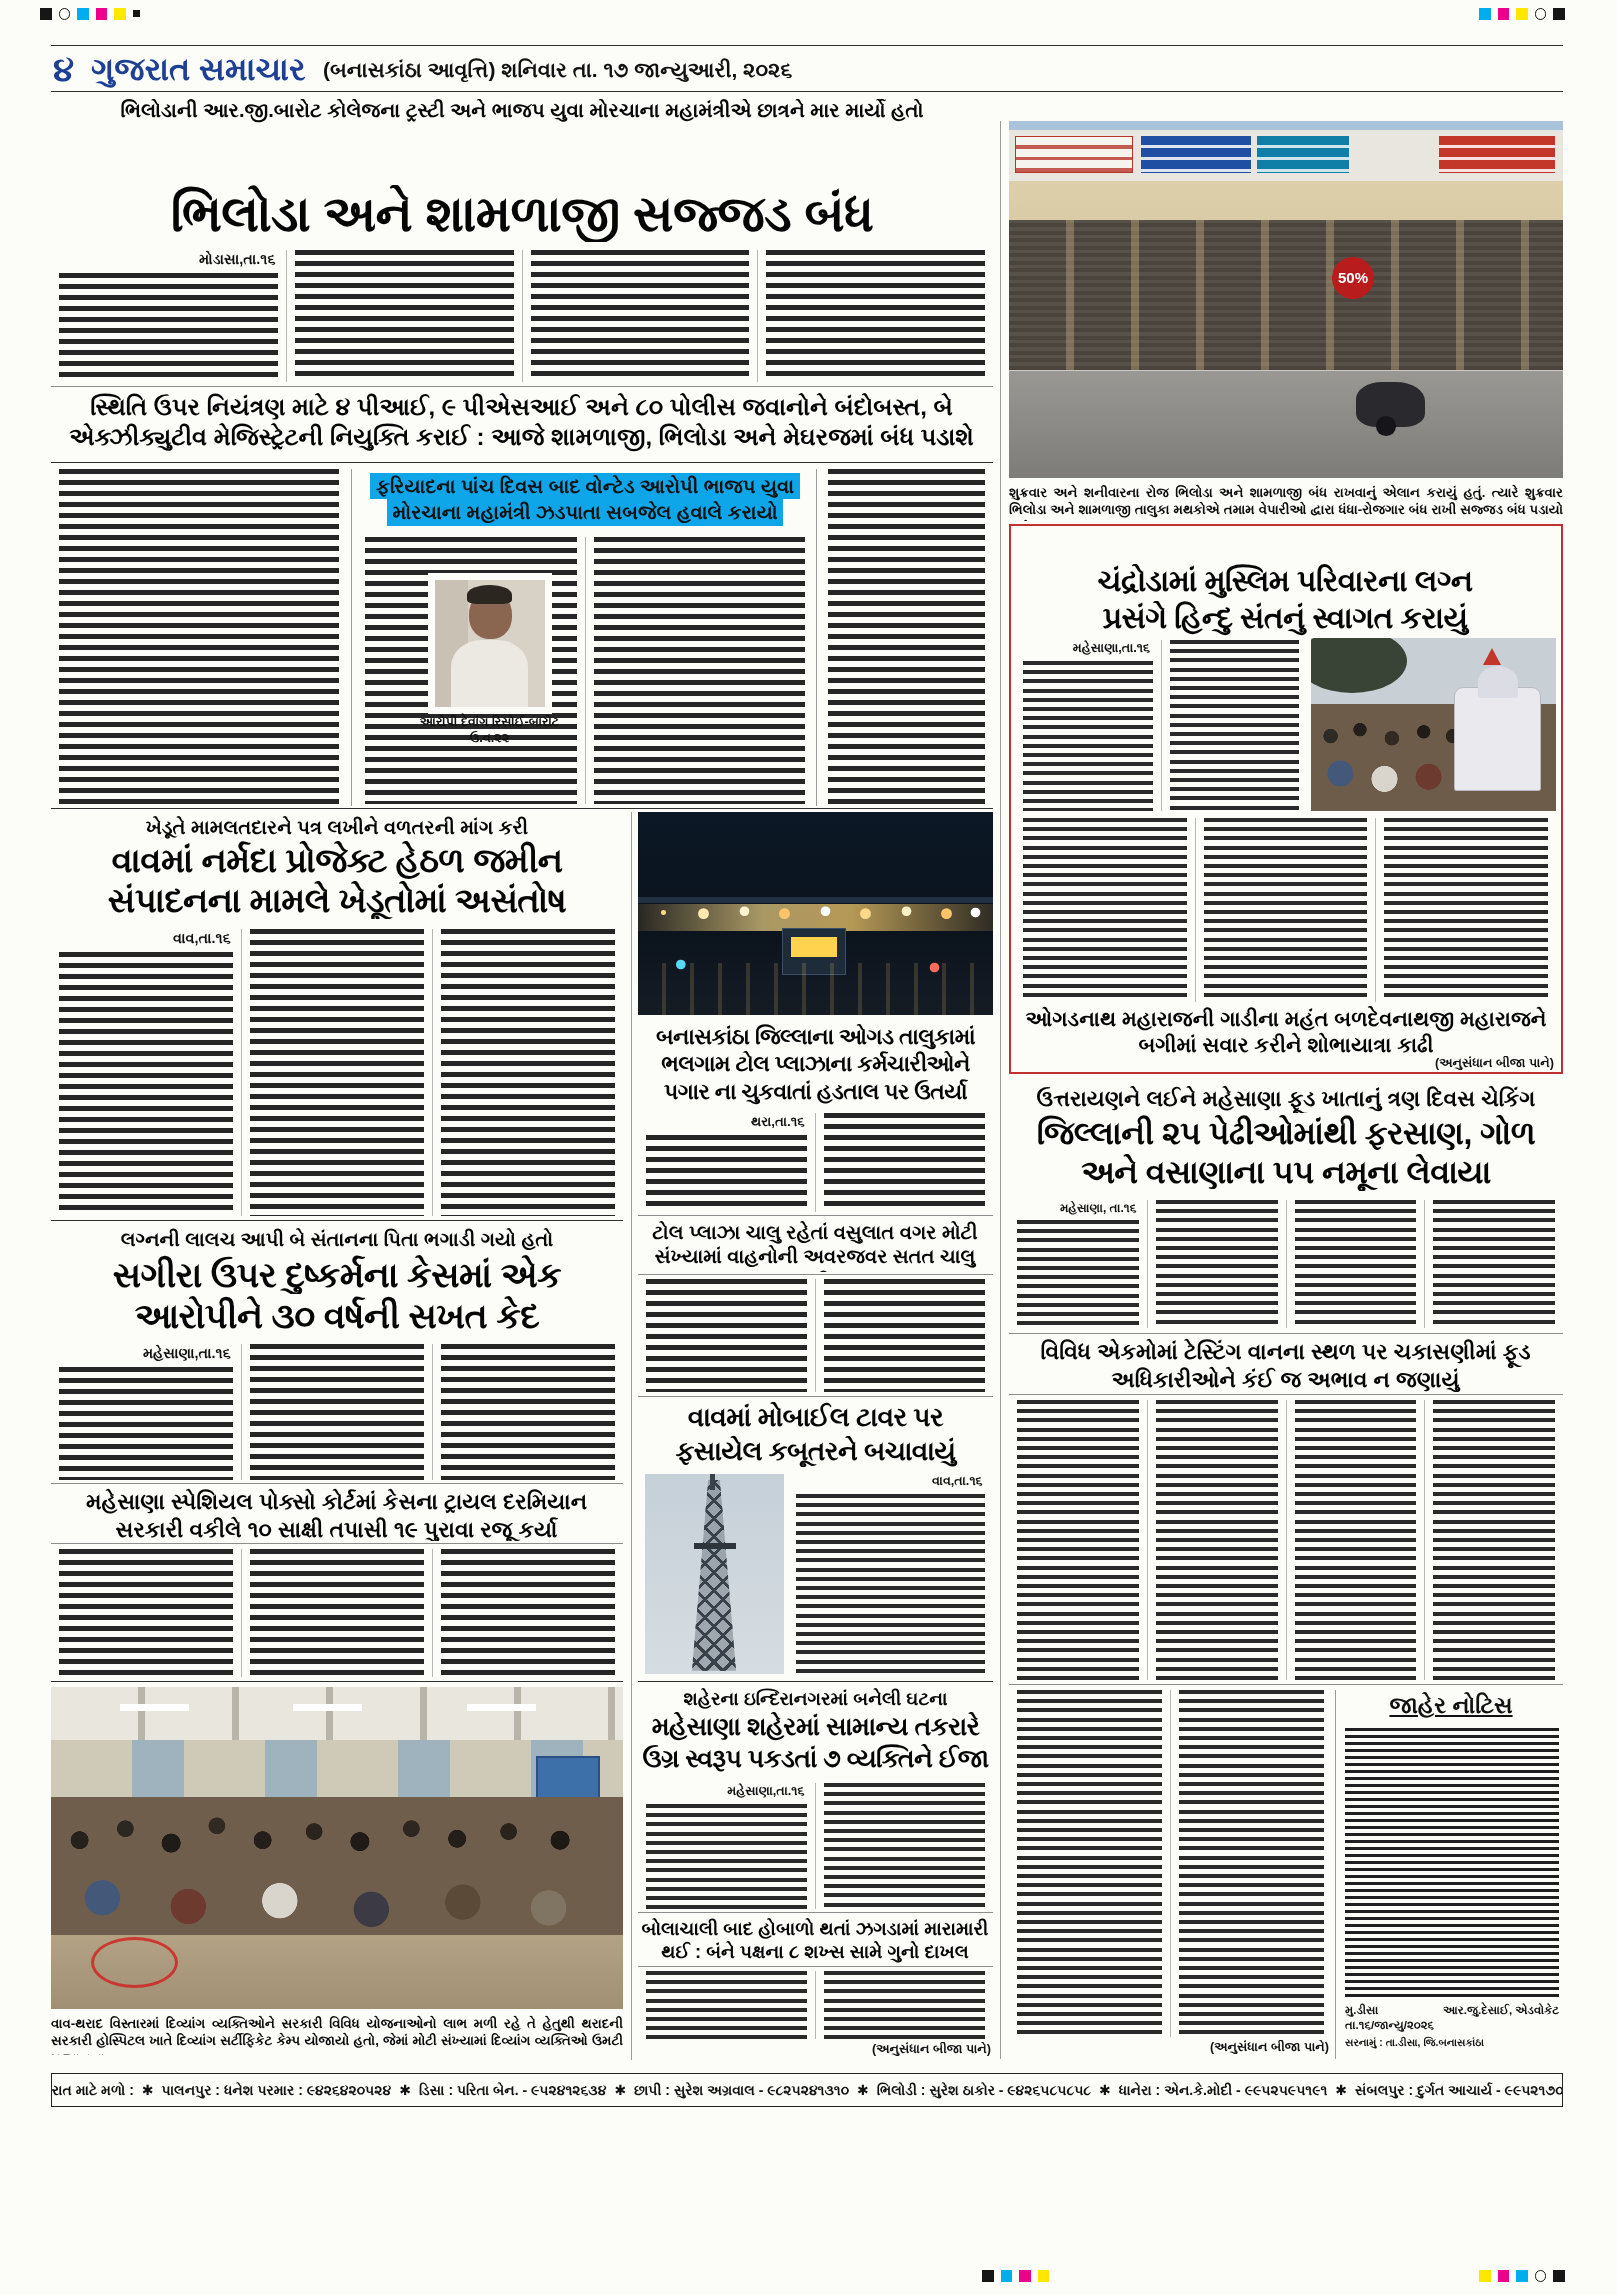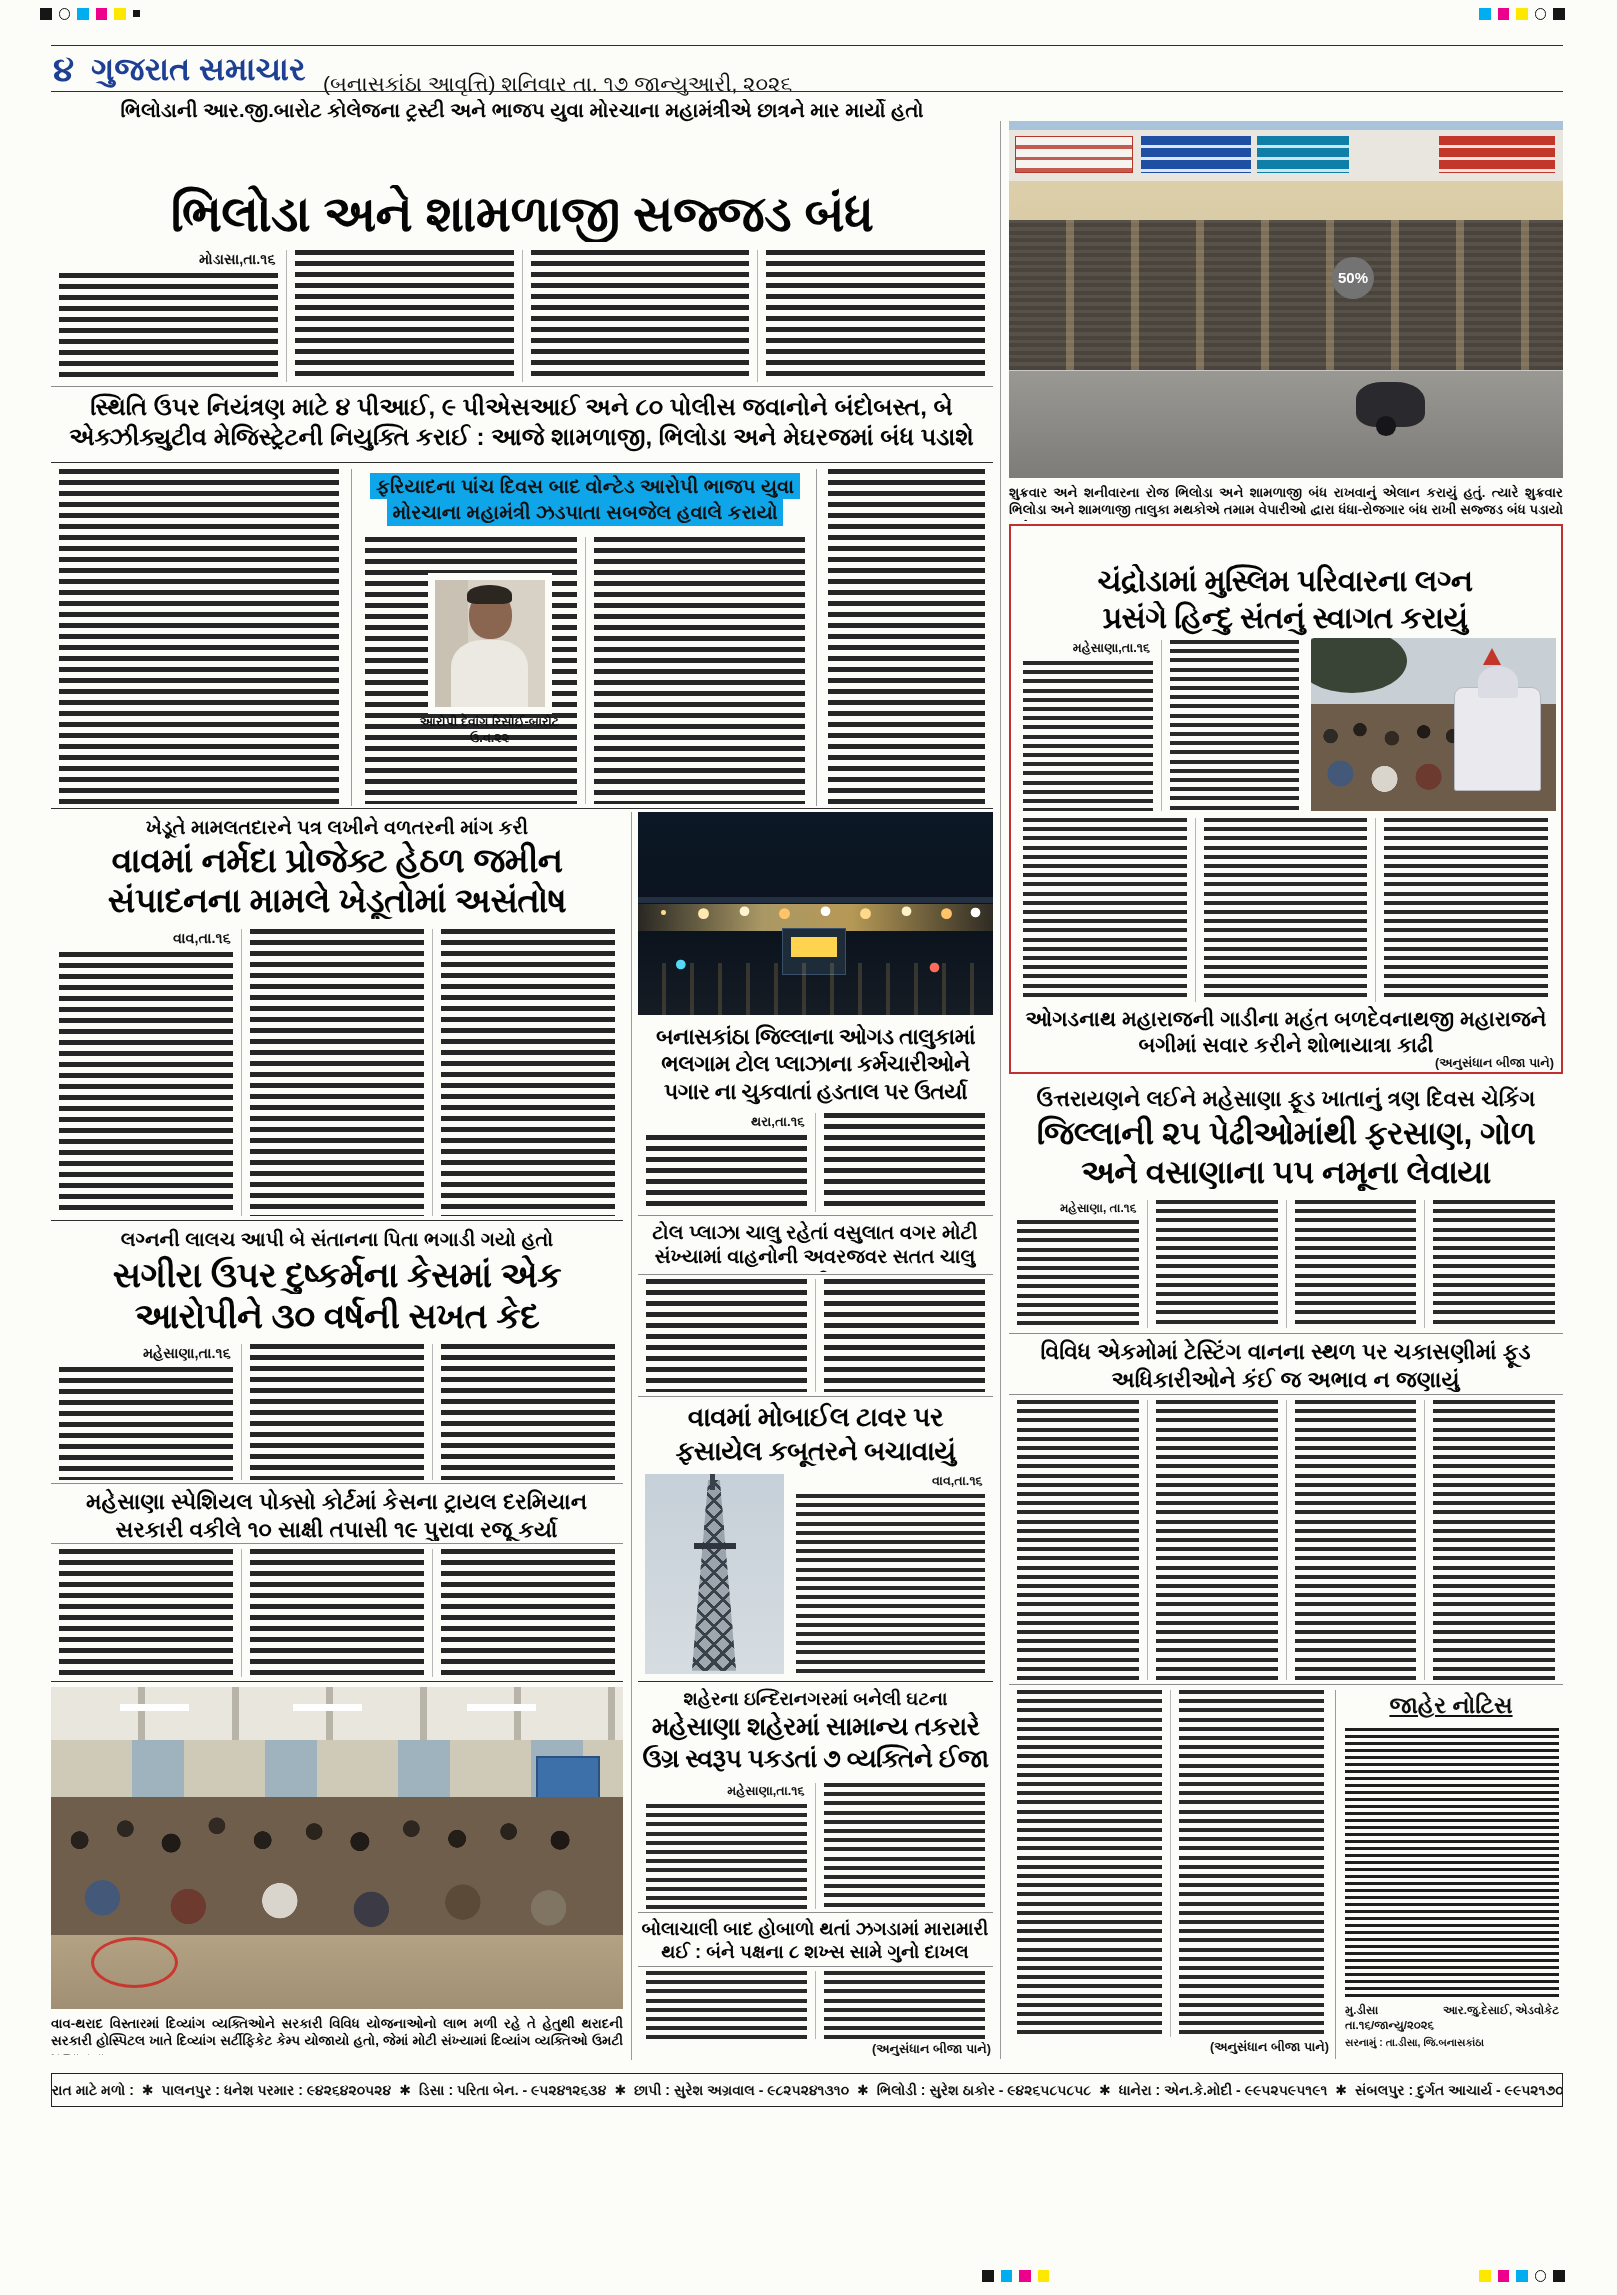--- a/index.html
+++ b/index.html
@@ -61,21 +61,21 @@
     <i style="background:#ffe800"></i>
       <i style="background:#ec008c"></i>
       <i style="background:#00aeef"></i>
       <i class="circ"></i>
       <i style="background:#161616"></i>
   </div>
 
   <div class="hrule" style="left:51px;top:45px;width:1512px;"></div>
   <div class="abs masthead" style="left:53px;top:50px;font-size:34px;">૪</div>
   <div class="abs masthead" style="left:91px;top:51px;font-size:32px;">ગુજરાત સમાચાર</div>
-  <div class="abs" style="left:323px;top:58px;font-size:21px;font-weight:normal;white-space:nowrap;overflow:hidden;width:1236px;margin-top:14px;">(બનાસકાંઠા આવૃત્તિ) શનિવાર તા. ૧૭ જાન્યુઆરી, ૨૦૨૬</div>
+  <div class="abs" style="left:323px;top:58px;font-size:21px;font-weight:bold;white-space:nowrap;overflow:hidden;width:1236px;">(બનાસકાંઠા આવૃત્તિ) શનિવાર તા. ૧૭ જાન્યુઆરી, ૨૦૨૬</div>
   <div class="hrule" style="left:51px;top:91px;width:1512px;"></div>
 
   <div class="kicker" style="left:51px;top:99px;width:942px;font-size:20px;height:25.4px;">ભિલોડાની આર.જી.બારોટ કોલેજના ટ્રસ્ટી અને ભાજપ યુવા મોરચાના મહામંત્રીએ છાત્રને માર માર્યો હતો</div>
   <div class="headline" style="left:51px;top:185px;width:942px;font-size:50px;height:57px;">ભિલોડા અને શામળાજી સજ્જડ બંધ</div>
 
   <div class="cols" style="left:51px;top:250px;width:942px;height:132px;">
     <div class="col">
       <div class="dateline">મોડાસા,તા.૧૬</div>
       <div class="tf"></div>
     </div>
@@ -192,21 +192,21 @@
     <div class="abs" style="left:0;top:9.2px;width:100%;height:51px;background:#e8e6df;">
       <div class="abs" style="left:5.8px;top:5.8px;width:118px;height:37px;background:#f5f4ef;border:1.2px solid #b8352a;background-image:repeating-linear-gradient(to bottom,transparent 0 8px,rgba(184,53,42,.8) 8px 11.6px);"></div>
       <div class="abs" style="left:132px;top:5.8px;width:110px;height:37px;background:#1e4fa3;background-image:repeating-linear-gradient(to bottom,transparent 0 9.2px,rgba(255,255,255,.85) 9.2px 12px);"></div>
       <div class="abs" style="left:248px;top:5.8px;width:92px;height:37px;background:#0f7fa8;background-image:repeating-linear-gradient(to bottom,transparent 0 9.2px,rgba(255,255,255,.8) 9.2px 12px);"></div>
       <div class="abs" style="left:430px;top:5.8px;width:116px;height:37px;background:#c2372a;background-image:repeating-linear-gradient(to bottom,transparent 0 9.2px,rgba(255,255,255,.85) 9.2px 12px);"></div>
     </div>
     <div class="abs" style="left:0;top:60px;width:100%;height:189px;background:linear-gradient(#dccfa9,#cfbf99);"></div>
     <div class="abs" style="left:0;top:99px;width:100%;height:150px;background:repeating-linear-gradient(90deg,#4a443c 0 57px,#7c6e57 57px 65px);">
       <div class="abs" style="left:0;top:0;width:100%;height:100%;background:repeating-linear-gradient(to bottom,rgba(255,255,255,.07) 0 3.5px,transparent 3.5px 7.5px);"></div>
     </div>
-    <div class="abs" style="left:323px;top:136px;width:42px;height:42px;border-radius:50%;background:#737373;color:#fff;font-weight:bold;font-size:15px;text-align:center;line-height:42px;">50%</div>
+    <div class="abs" style="left:323px;top:136px;width:42px;height:42px;border-radius:50%;background:#b91c1c;color:#fff;font-weight:bold;font-size:15px;text-align:center;line-height:42px;">50%</div>
     <div class="abs" style="left:0;top:250px;width:100%;height:12.7px;background:rgba(0,0,0,.28);"></div>
     <div class="abs" style="left:0;top:250px;width:100%;height:107px;background:linear-gradient(#9a9893,#7e7c78);"></div>
     <div class="abs" style="left:347px;top:261px;width:69px;height:45px;background:#2a2a2e;border-radius:38% 42% 30% 30%;"></div>
     <div class="abs" style="left:367px;top:295px;width:19.6px;height:19.6px;border-radius:50%;background:#16161a;"></div>
   </div>
   <div class="caption" style="left:1009px;top:484px;width:554px;height:37px;font-size:13.3px;">શુક્રવાર અને શનીવારના રોજ ભિલોડા અને શામળાજી બંધ રાખવાનું એલાન કરાયું હતું. ત્યારે શુક્રવાર ભિલોડા અને શામળાજી તાલુકા મથકોએ તમામ વેપારીઓ દ્વારા ધંધા-રોજગાર બંધ રાખી સજ્જડ બંધ પડાયો હતો.</div>
 
   <div class="redbox" style="left:1009px;top:524px;width:554px;height:550px;"></div>
   <div class="headline" style="left:1014px;top:564px;width:542px;font-size:30px;height:35px;">ચંદ્રોડામાં મુસ્લિમ પરિવારના લગ્ન</div>
   <div class="headline" style="left:1014px;top:601px;width:542px;font-size:30px;height:35px;">પ્રસંગે હિન્દુ સંતનું સ્વાગત કરાયું</div>

